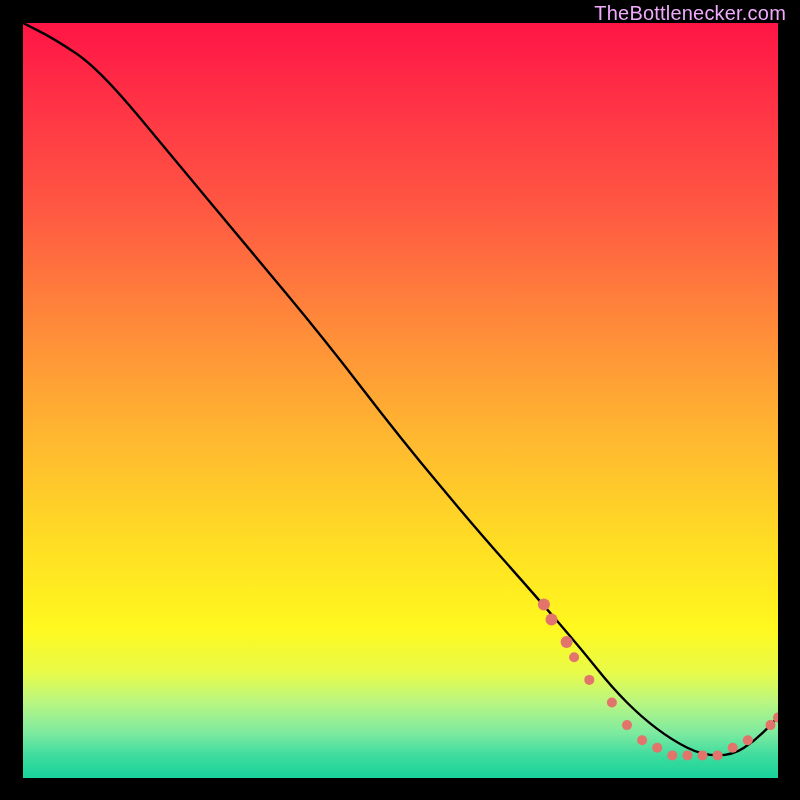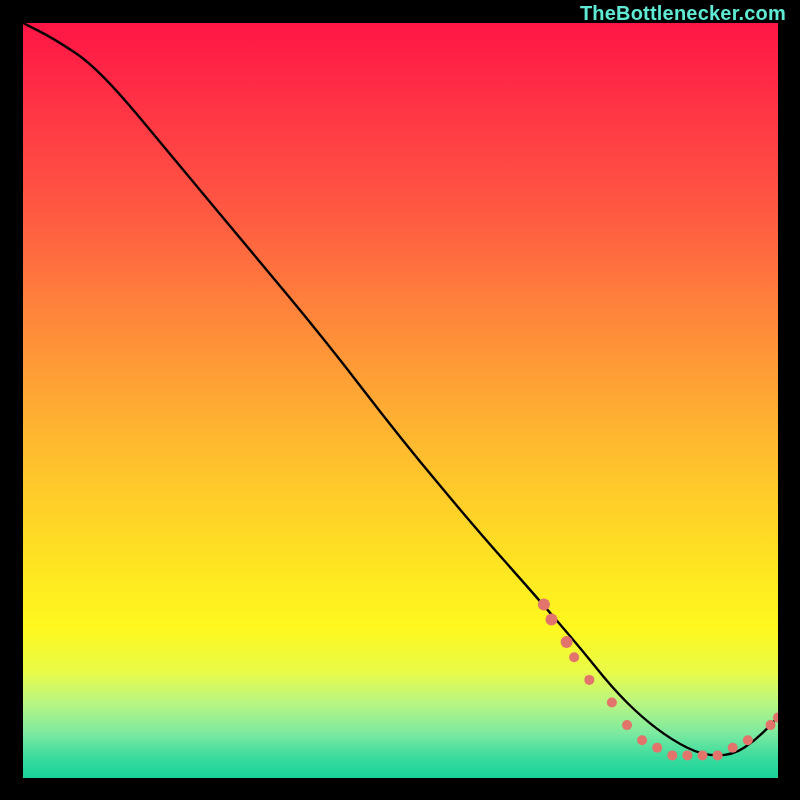--- a/index.html
+++ b/index.html
@@ -46,23 +46,23 @@
     );
   }
   .svg-layer {
     position: absolute;
     inset: 0;
   }
   .watermark {
     position: absolute;
     top: 2px;
     right: 14px;
-    color: #5eead4;
+    color: #f0abfc;
     font-size: 20px;
-    font-weight: 700;
+    font-weight: 400;
     letter-spacing: 0.2px;
     text-align: right;
   }
 </style>
 </head>
 <body>
 
 <div class="stage">
 
   <div class="watermark">TheBottlenecker.com</div>

